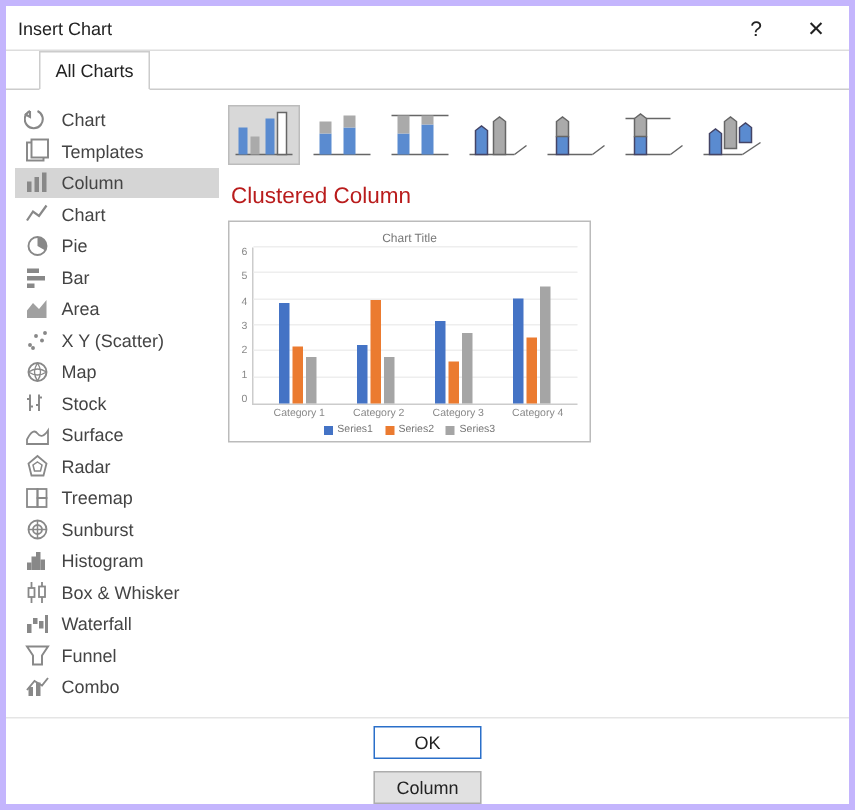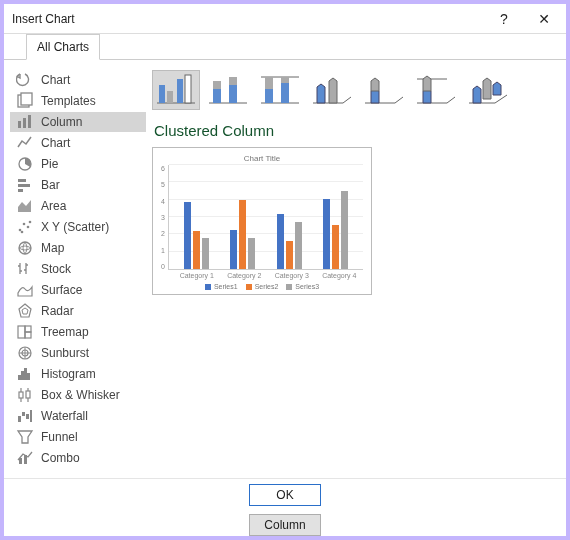--- a/index.html
+++ b/index.html
@@ -35,23 +35,23 @@
   .sideicon { width: 18px; height: 18px; display: flex; align-items: center; justify-content: center; }
   .sideicon svg { width: 18px; height: 18px; }
   .main { flex: 1; display: flex; flex-direction: column; }
   .subtypes { display: flex; gap: 4px; margin-bottom: 12px; flex-wrap: nowrap; }
   .subtype {
     width: 48px; height: 40px; display: flex; align-items: center; justify-content: center;
     border: 1px solid transparent;
   }
   .subtype.selected { background: #d8d8d8; border: 1px solid #bcbcbc; }
   .subtype svg { width: 42px; height: 34px; }
-  .preview-title { font-size: 15px; color: #14532d; margin: 0 0 8px 2px; }
+  .preview-title { font-size: 15px; color: #b91c1c; margin: 0 0 8px 2px; }
   .preview {
-    width: 220px; height: 148px; border: 1px solid #bbb;
+    width: 242px; height: 148px; border: 1px solid #bbb;
     padding: 6px 8px 4px 8px; display: flex; flex-direction: column;
     font-size: 7px; color: #666;
   }
   .preview-chart-title { text-align: center; font-size: 8px; color: #777; margin-bottom: 2px; }
   .chart-area { flex: 1; display: flex; }
   .yaxis { display: flex; flex-direction: column; justify-content: space-between; align-items: flex-end; padding-right: 3px; font-size: 7px; color: #888; }
   .plot { flex: 1; position: relative; border-left: 1px solid #ccc; border-bottom: 1px solid #ccc; }
   .gridline { position: absolute; left: 0; right: 0; border-top: 1px solid #eee; }
   .groups { position: absolute; inset: 0; display: flex; align-items: flex-end; justify-content: space-around; padding: 0 4px; }
   .group { display: flex; align-items: flex-end; gap: 2px; }

